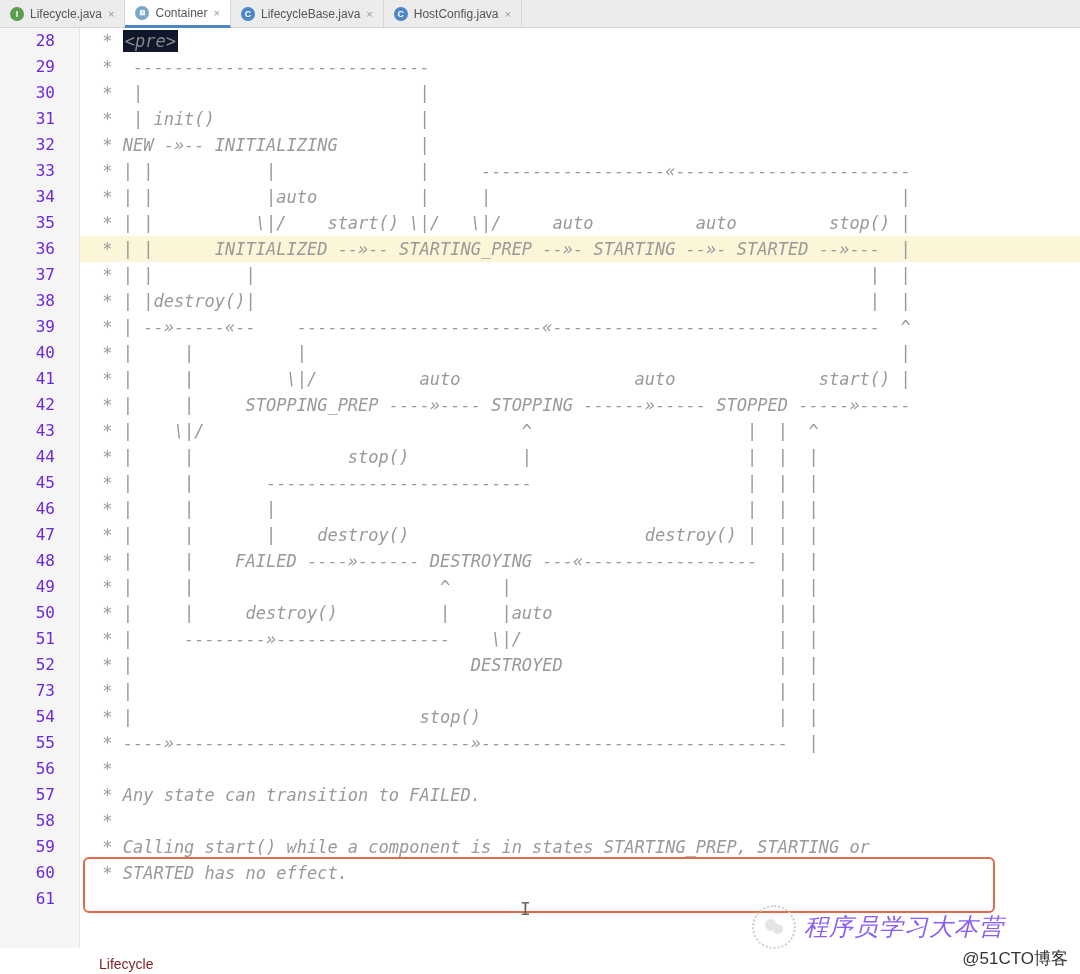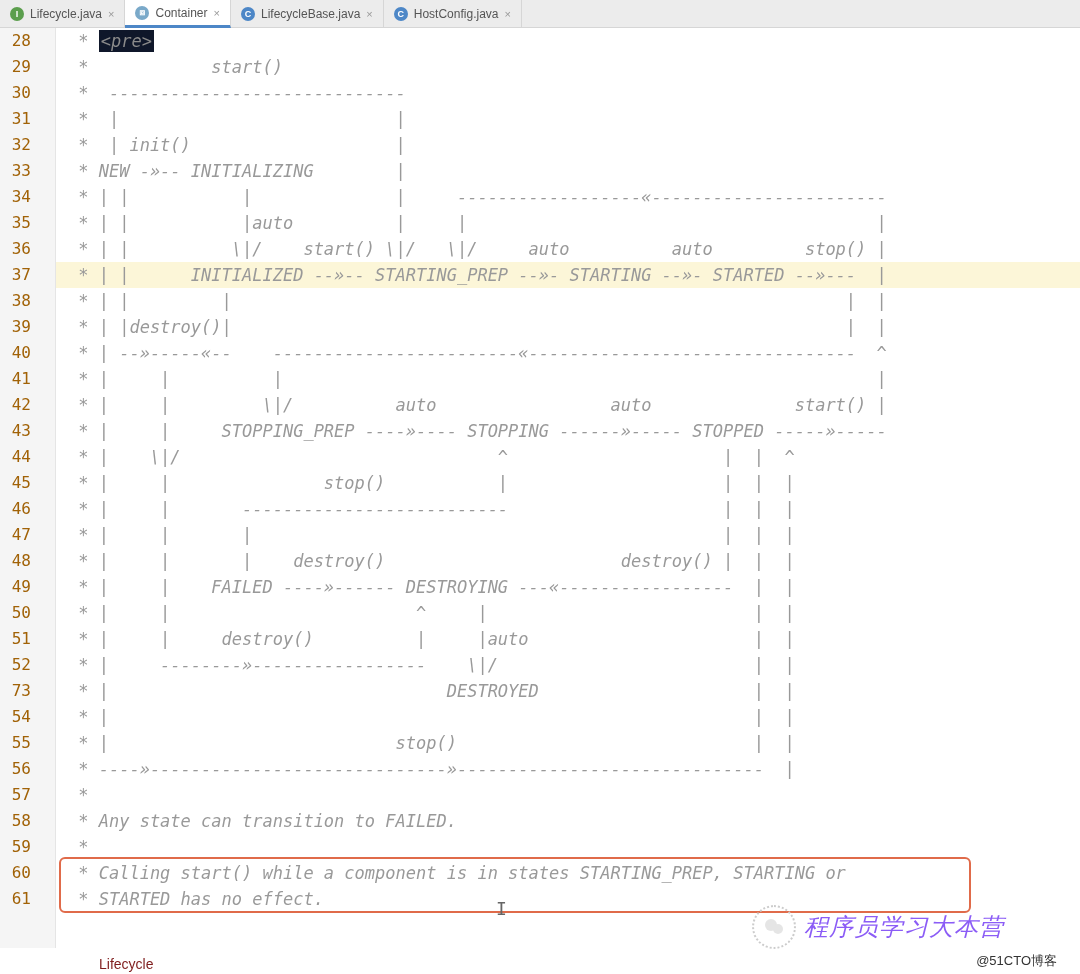--- a/index.html
+++ b/index.html
@@ -6,30 +6,30 @@
   html, body { width: 1080px; height: 974px; font-family: "Helvetica Neue", Arial, sans-serif; background: #fff; overflow: hidden; position: relative; }
   .tab-bar { height: 28px; background: #ececec; border-bottom: 1px solid #d6d6d6; display: flex; align-items: stretch; font-size: 12px; color: #555; }
   .tab { display: flex; align-items: center; gap: 6px; padding: 0 10px; border-right: 1px solid #d6d6d6; cursor: default; }
   .tab.active { background: #fff; border-bottom: 3px solid #4d87c7; margin-bottom: -1px; }
   .tab .icon { width: 14px; height: 14px; border-radius: 50%; display: inline-flex; align-items: center; justify-content: center; font-size: 9px; font-weight: bold; color: #fff; }
   .ic-i { background: #5b9e4d; }
   .ic-int { background: #7aa9c9; font-family: monospace; }
   .ic-c { background: #4d87c7; }
   .close-x { color: #999; font-size: 11px; }
   .editor { display: flex; height: 920px; }
-  .gutter { width: 56px; background: #f5f5f5; border-right: 1px solid #e5e5e5; text-align: right; color: #a16207; font-family: Menlo, Consolas, monospace; font-size: 16px; }
+  .gutter { width: 80px; background: #f5f5f5; border-right: 1px solid #e5e5e5; text-align: right; color: #6d28d9; font-family: Menlo, Consolas, monospace; font-size: 16px; }
   .gutter .gl { height: 26px; line-height: 26px; padding-right: 24px; }
   .code { flex: 1; font-family: Menlo, Consolas, monospace; font-size: 17px; color: #999; position: relative; font-style: italic; }
   .code .cl { height: 26px; line-height: 26px; white-space: pre; padding-left: 12px; }
   .hl-pre { background: #0f172a; color: #8a8a8a; font-style: italic; padding: 1px 2px; }
   .line-hl { background: #fcf6d8; }
   .box-overlay { position: absolute; border: 2px solid #e06b4a; border-radius: 6px; left: 3px; top: 829px; width: 912px; height: 56px; pointer-events: none; }
   .cursor-ibeam { position: absolute; left: 440px; top: 870px; color: #666; font-style: normal; font-size: 18px; }
   .breadcrumb { position: absolute; left: 75px; bottom: 0; font-size: 14px; color: #7f1d1d; padding: 2px 4px; margin-left: 20px; }
-  .watermark { position: absolute; right: 23px; bottom: 4px; font-size: 13px; color: #333; text-align: right; }
+  .watermark { position: absolute; right: 12px; bottom: 4px; font-size: 17px; color: #333; text-align: right; }
   .wechat-stamp { position: absolute; right: 76px; bottom: 25px; color: #8b5cf6; pointer-events:none; }
   .wechat-stamp .circ { width: 44px; height: 44px; border: 2px dotted #ccc; border-radius: 50%; display: inline-flex; align-items: center; justify-content: center; vertical-align: middle; }
   .wechat-stamp .circ svg { opacity: .5; }
   .wechat-stamp .txt { font-size: 24px; font-style: italic; letter-spacing: 1px; vertical-align: middle; margin-left: 4px;}
 </style>
 </head>
 <body>
 
 <div class="tab-bar">
     <div class="tab">
@@ -86,21 +86,20 @@
       <div class="gl">55</div>
       <div class="gl">56</div>
       <div class="gl">57</div>
       <div class="gl">58</div>
       <div class="gl">59</div>
       <div class="gl">60</div>
       <div class="gl">61</div>
     </div>
   <div class="code">
     <div class="cl"> * <span class="hl-pre">&lt;pre&gt;</span></div>
-      <div class="cl"> *            start()</div>
       <div class="cl"> *  -----------------------------</div>
       <div class="cl"> *  |                           |</div>
       <div class="cl"> *  | init()                    |</div>
       <div class="cl"> * NEW -»-- INITIALIZING        |</div>
       <div class="cl"> * | |           |              |     ------------------«-----------------------</div>
       <div class="cl"> * | |           |auto          |     |                                        |</div>
       <div class="cl"> * | |          \|/    start() \|/   \|/     auto          auto         stop() |</div>
       <div class="cl line-hl"> * | |      INITIALIZED --»-- STARTING_PREP --»- STARTING --»- STARTED --»---  |</div>
       <div class="cl"> * | |         |                                                            |  |</div>
       <div class="cl"> * | |destroy()|                                                            |  |</div>

